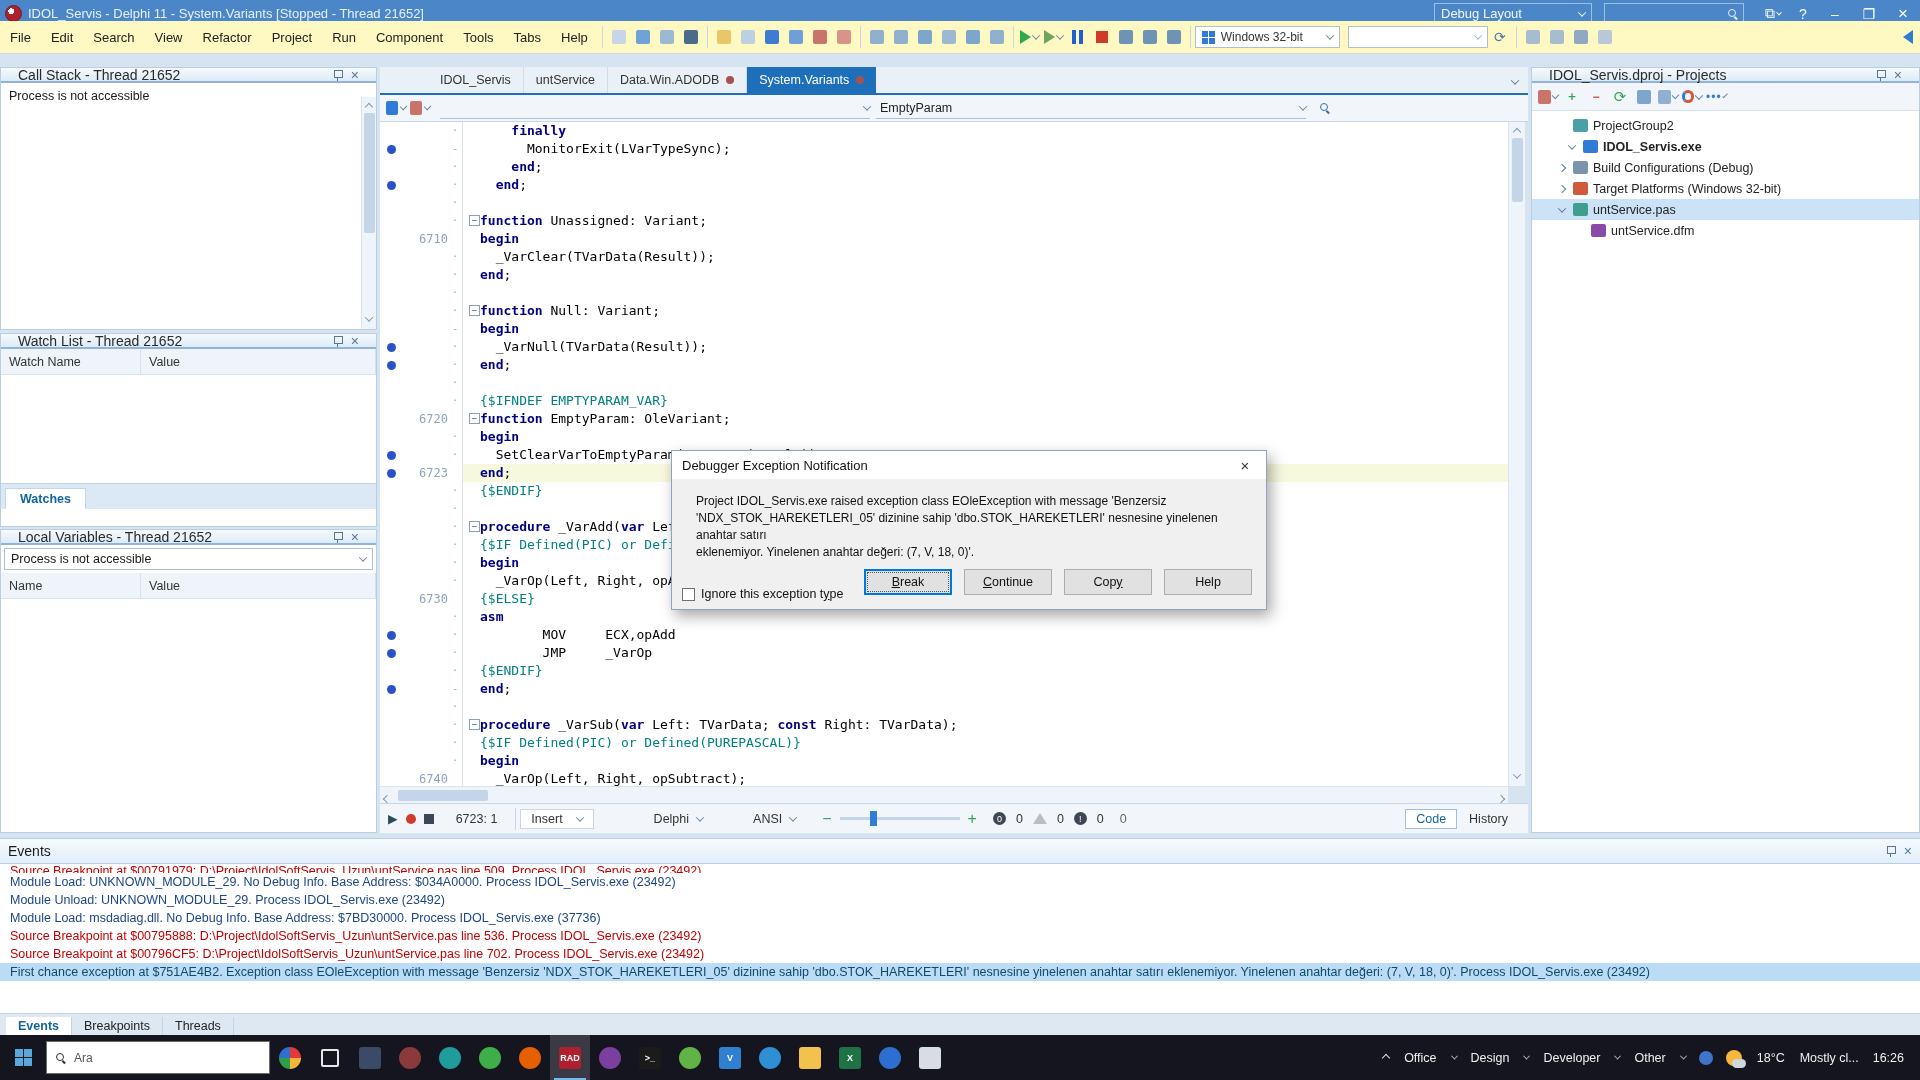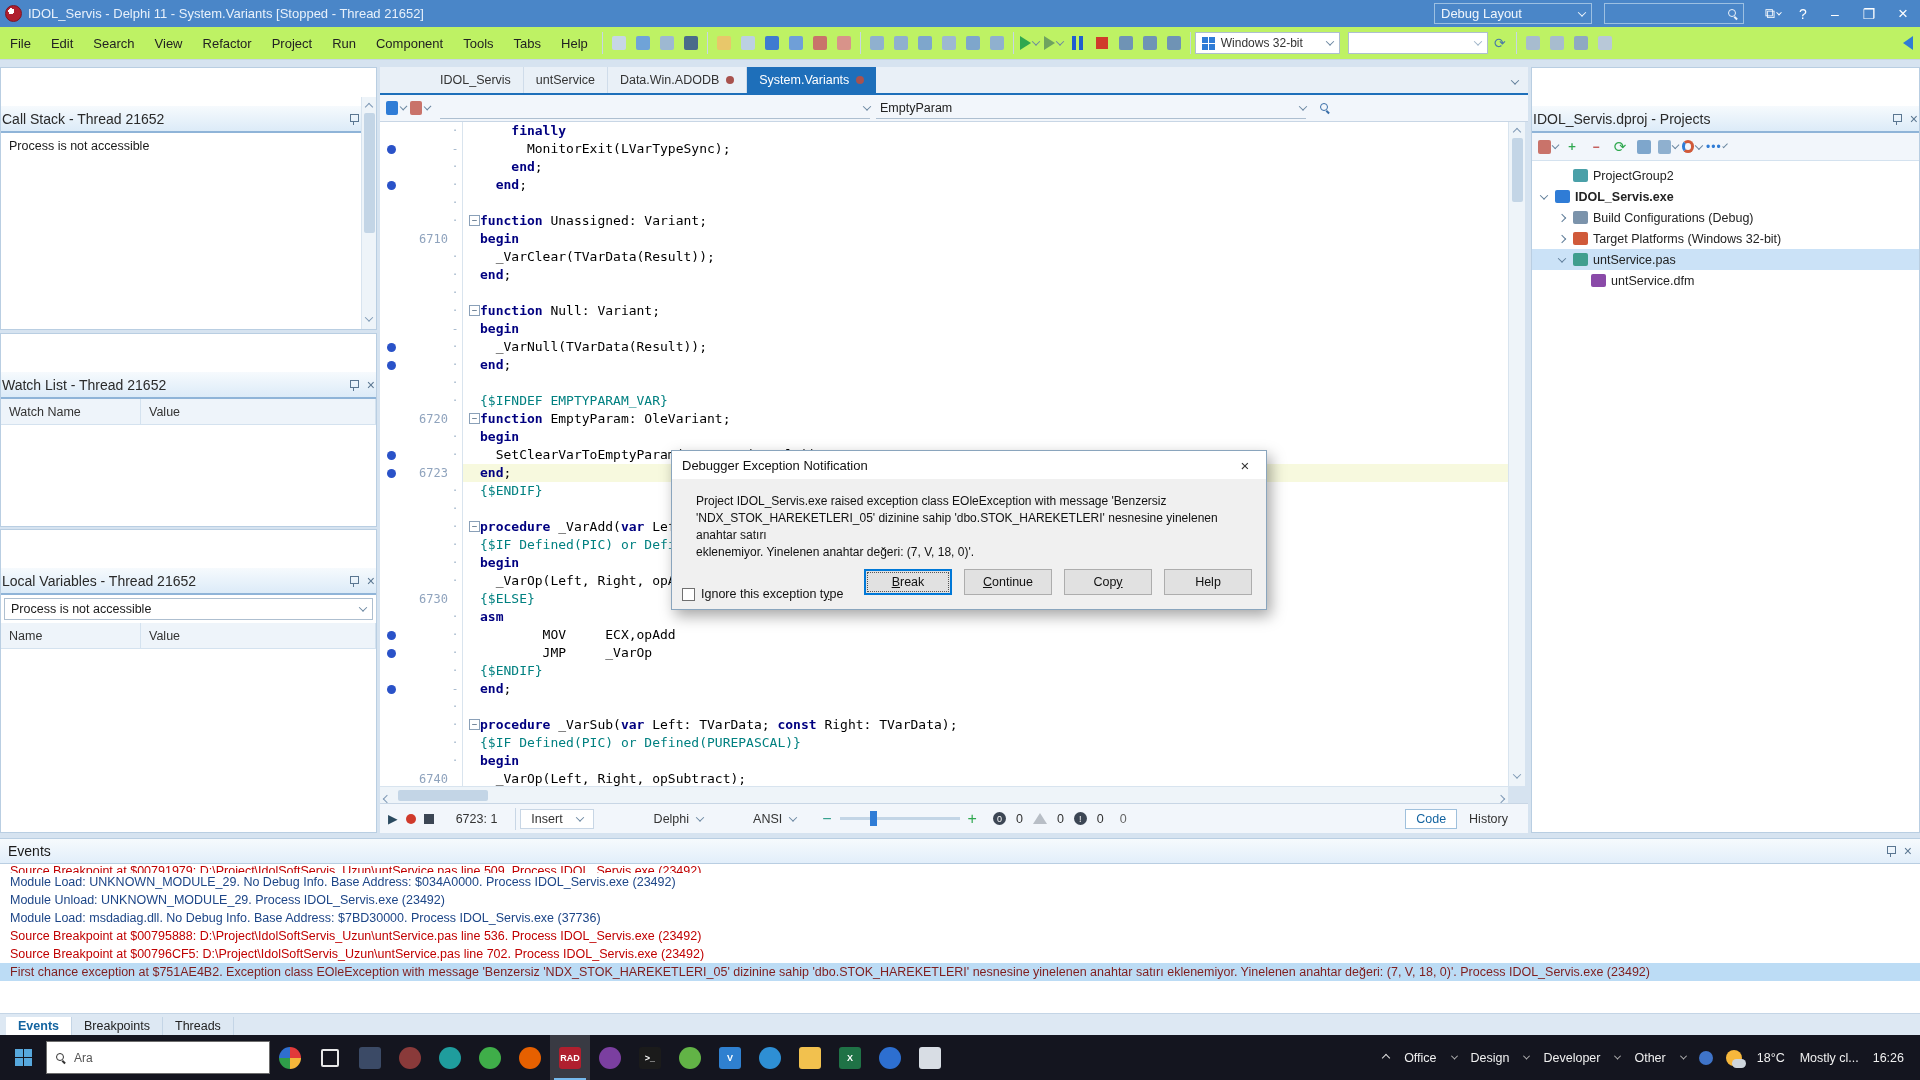--- a/index.html
+++ b/index.html
@@ -15,35 +15,35 @@
   .tb-combo { height:21px; border:1px solid #9cc0e2; display:flex; align-items:center; padding:0 6px; color:#f0f6fc; font-size:13px; }
   .tb-search { width:140px; height:21px; border:1px solid #9cc0e2; display:flex; align-items:center; justify-content:flex-end; padding:0 5px; }
   .winbtn { width:34px; height:27px; display:flex; align-items:center; justify-content:center; color:#fff; font-size:14px; }
   .cv { display:inline-block; width:6px; height:6px; border-right:1.5px solid currentColor; border-bottom:1.5px solid currentColor; transform:rotate(45deg) translate(-1px,-1px); }
   .cr { display:inline-block; width:6px; height:6px; border-right:1.5px solid currentColor; border-bottom:1.5px solid currentColor; transform:rotate(-45deg); }
   .mag { position:relative; width:10px; height:10px; display:inline-block; }
   .mag::before { content:""; position:absolute; left:0; top:0; width:6px; height:6px; border:1.5px solid currentColor; border-radius:50%; }
   .mag::after { content:""; position:absolute; left:7px; top:7px; width:4px; height:1.5px; background:currentColor; transform:rotate(45deg); transform-origin:0 0; }
 
   
-  #menurow { left:0; top:27px; width:1920px; height:33px; background:#bef264; border-bottom:1px solid #c8d6e5; display:flex; align-items:center; }
+  #menurow { left:0; top:21px; width:1920px; height:33px; background:#fef9c3; border-bottom:1px solid #c8d6e5; display:flex; align-items:center; }
   .menuitem { padding:0 10px; font-size:13px; color:#222; }
   .tbsep { width:1px; height:22px; background:#c8d6e5; margin:0 4px; }
   .ticon { width:20px; height:20px; margin:0 2px; border-radius:2px; display:flex; align-items:center; justify-content:center; font-size:12px; }
   .ticon .sw { width:14px; height:14px; border-radius:2px; }
   .combo { background:#fff; border:1px solid #aebfd0; height:22px; display:flex; align-items:center; padding:0 6px; color:#333; gap:6px; }
   .winlogo { display:inline-grid; grid-template-columns:6px 6px; grid-template-rows:6px 6px; gap:1px; }
   .winlogo i { background:#2f7cd6; }
   .playtri { width:0; height:0; border-left:11px solid #2fa84f; border-top:7px solid transparent; border-bottom:7px solid transparent; }
   .pausebars { display:flex; gap:3px; } .pausebars i { width:4px; height:14px; background:#1f5fd0; }
   .stopsq { width:12px; height:12px; background:#d03a2b; }
 
   
   .panel { background:#fff; border:1px solid #b9cee2; }
-  .phead { height:27px; background:linear-gradient(#f6fafd,#dcebf8); border-bottom:2px solid #8fb4d8; display:flex; align-items:center; padding:0 1px; font-size:14px; color:#2a2a2a;margin-top:38px; }
+  .phead { height:15px; background:linear-gradient(#f6fafd,#dcebf8); border-bottom:2px solid #8fb4d8; display:flex; align-items:center; padding:0 17px; font-size:14px; color:#2a2a2a; }
   .phead .sp { flex:1; }
   .pin { position:relative; width:10px; height:12px; margin:0 8px; }
   .pin::before { content:""; position:absolute; left:1px; top:1px; width:7px; height:6px; border:1.5px solid #5a7691; }
   .pin::after { content:""; position:absolute; left:4px; top:8px; width:1.5px; height:4px; background:#5a7691; }
   .xicon { color:#5a7691; font-size:14px; line-height:1; }
   .colhdr { display:flex; height:26px; background:#eef4fa; border-bottom:1px solid #d4e2ef; align-items:center; font-size:12.5px; color:#333; }
   .colhdr div { padding:0 8px; border-right:1px solid #d4e2ef; height:100%; display:flex; align-items:center; }
   .scroll { position:absolute; width:15px; background:#eef4f9; border-left:1px solid #d8e4ef; }
   .scroll .thumb { position:absolute; left:2px; width:11px; background:#c3d5e6; border-radius:2px; }
   .sarr { position:absolute; left:4px; color:#7e99b5; }
@@ -85,21 +85,21 @@
   .dbtn { width:88px; height:26px; background:#e1e1e1; border:1px solid #adadad; display:flex; align-items:center; justify-content:center; font-size:12.5px; color:#111; }
   .dbtn.def { border:2px solid #0078d7; outline:1px dotted #555; outline-offset:-4px; }
   #dlgchk { position:absolute; left:10px; bottom:8px; display:flex; align-items:center; gap:6px; font-size:12.5px; color:#111; }
   .cbox { width:13px; height:13px; border:1px solid #707070; background:#fff; }
 
   
   #projects { left:1531px; top:67px; width:389px; height:766px; }
   #projtb { height:28px; background:#f2f6fb; border-bottom:1px solid #d4e2ef; display:flex; align-items:center; padding:0 4px; }
   .trow { display:flex; align-items:center; height:21px; padding-left:6px; font-size:12.5px; color:#222; gap:5px; }
   .trow.sel { background:#cbe2f7; }
-  .trow.bold { font-weight:bold; }
+  .trow.bold { font-weight:bold;margin-left:28px; }
   .texp { width:12px; color:#5f7d99; display:flex; justify-content:center; }
   .tico { width:15px; height:13px; border-radius:2px; flex:none; }
   #projfoot { position:absolute; left:0; bottom:0; width:100%; background:#edf3fa; border-top:1px solid #b9cee2; font-size:12.5px; color:#222; }
   #projfoot div { padding:5px 8px; border-top:1px solid #dde8f2; }
 
   
   #events { left:0; top:838px; width:1920px; height:197px; background:#fff; border-top:1px solid #b9cee2; }
   #evhead { height:25px; background:linear-gradient(#f6fafd,#e2eefa); border-bottom:1px solid #b9cee2; display:flex; align-items:center; padding:0 8px; font-size:14px; }
   #evlog { height:149px; overflow:hidden; padding-left:10px; }
   .evrow { height:18px; line-height:18px; white-space:nowrap; font-size:12.5px; }
@@ -574,21 +574,21 @@
       <span class="pin"></span>
         <span class="xicon">×</span>
     </div>
     <div id="evlog">
         <div class="evrow clip" style="color: rgb(192, 0, 0);">Source Breakpoint at $00791979: D:\Project\IdolSoftServis_Uzun\untService.pas line 509. Process IDOL_Servis.exe (23492)</div>
         <div class="evrow" style="color: rgb(28, 69, 135);">Module Load: UNKNOWN_MODULE_29. No Debug Info. Base Address: $034A0000. Process IDOL_Servis.exe (23492)</div>
         <div class="evrow" style="color: rgb(28, 69, 135);">Module Unload: UNKNOWN_MODULE_29. Process IDOL_Servis.exe (23492)</div>
         <div class="evrow" style="color: rgb(28, 69, 135);">Module Load: msdadiag.dll. No Debug Info. Base Address: $7BD30000. Process IDOL_Servis.exe (37736)</div>
         <div class="evrow" style="color: rgb(192, 0, 0);">Source Breakpoint at $00795888: D:\Project\IdolSoftServis_Uzun\untService.pas line 536. Process IDOL_Servis.exe (23492)</div>
         <div class="evrow" style="color: rgb(192, 0, 0);">Source Breakpoint at $00796CF5: D:\Project\IdolSoftServis_Uzun\untService.pas line 702. Process IDOL_Servis.exe (23492)</div>
-        <div class="evrow sel" style="color: #7f1d1d;">First chance exception at $751AE4B2. Exception class EOleException with message 'Benzersiz 'NDX_STOK_HAREKETLERI_05' dizinine sahip 'dbo.STOK_HAREKETLERI' nesnesine yinelenen anahtar satırı eklenemiyor. Yinelenen anahtar değeri: (7, V, 18, 0)'. Process IDOL_Servis.exe (23492)</div>
+        <div class="evrow sel" style="color: #0c4a6e;">First chance exception at $751AE4B2. Exception class EOleException with message 'Benzersiz 'NDX_STOK_HAREKETLERI_05' dizinine sahip 'dbo.STOK_HAREKETLERI' nesnesine yinelenen anahtar satırı eklenemiyor. Yinelenen anahtar değeri: (7, V, 18, 0)'. Process IDOL_Servis.exe (23492)</div>
       </div>
     <div id="evtabs">
         <div class="evtab active">Events</div>
         <div class="evtab">Breakpoints</div>
         <div class="evtab">Threads</div>
       </div>
   </div>
 
   <div class="abs" id="taskbar">
     <div id="startbtn">

